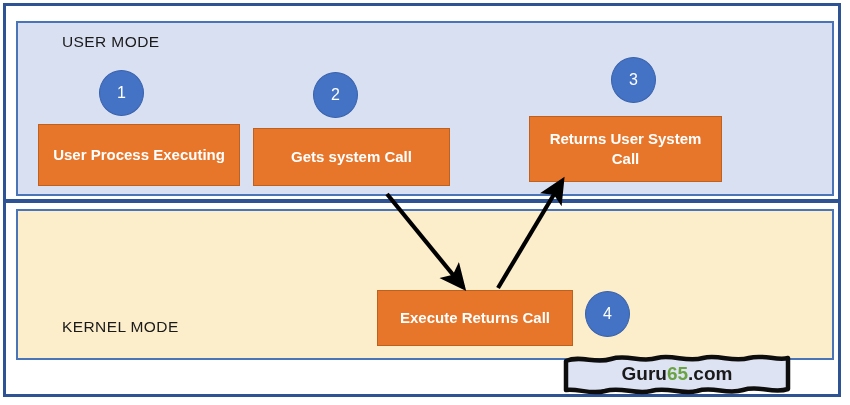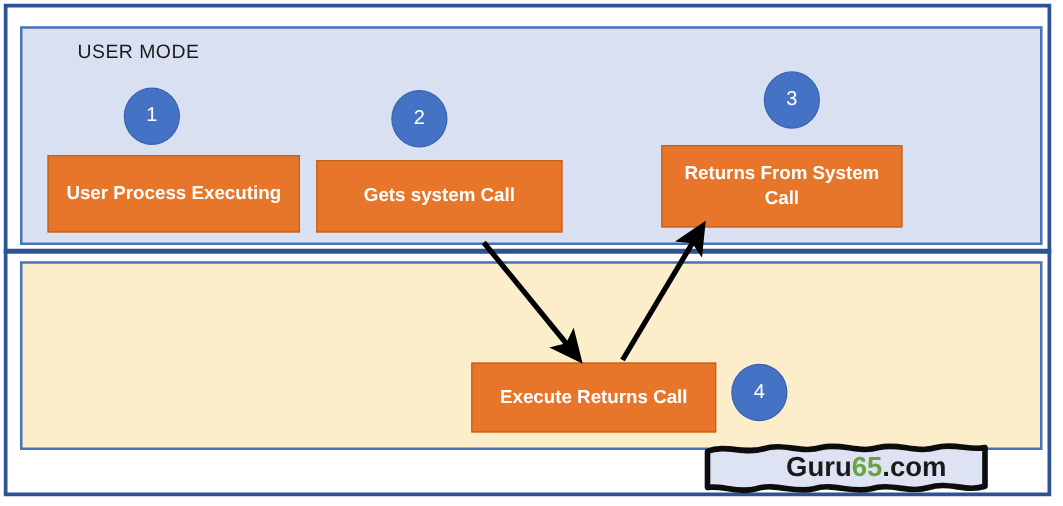--- a/index.html
+++ b/index.html
@@ -127,53 +127,54 @@
   .watermark {
     position: absolute;
     left: 561px;
     top: 352px;
     width: 232px;
     height: 44px;
   }
   .watermark svg { display: block; }
   .wm-text {
     position: absolute;
-    left: 16px; top: 0;
+    left: 0; top: 0;
     width: 232px; height: 44px;
     display: flex;
     align-items: center;
     justify-content: center;
-    font-size: 22px;
+    font-size: 19px;
     font-weight: bold;
     letter-spacing: 0px;
     color: #1a1a1a;
   }
   .wm-green { color: #6aa342; }
 </style>
 </head>
 <body>
 
 <div id="diagram">
 
   <div class="panel user"></div>
   <div class="panel-label user-label">USER MODE</div>
 
   <div class="panel kernel"></div>
+  <div class="panel-label kernel-label">KERNEL MODE</div>
 
   <div class="outer-frame"></div>
   <div class="frame-divider"></div>
 
   <div class="step s1">1</div>
   <div class="step s2">2</div>
   <div class="step s3">3</div>
   <div class="step s4">4</div>
 
   <div class="obox b2">Gets system Call</div>
   <div class="obox b1">User Process Executing</div>
-  <div class="obox b3">Returns From System Call</div>
+  <div class="obox b3">Returns User System Call</div>
   <div class="obox b4">Execute Returns Call</div>
 
   <svg class="arrows" viewBox="0 0 850 405">
     <defs>
       <marker id="ah" markerWidth="7" markerHeight="7" refX="5.2" refY="3" orient="auto">
         <path d="M0,0 L6.4,3 L0,6 L1.4,3 z" fill="#000000"></path>
       </marker>
     </defs>
 
     <line x1="387" y1="194" x2="463" y2="287" stroke="#000000" stroke-width="4.2" marker-end="url(#ah)"></line>

